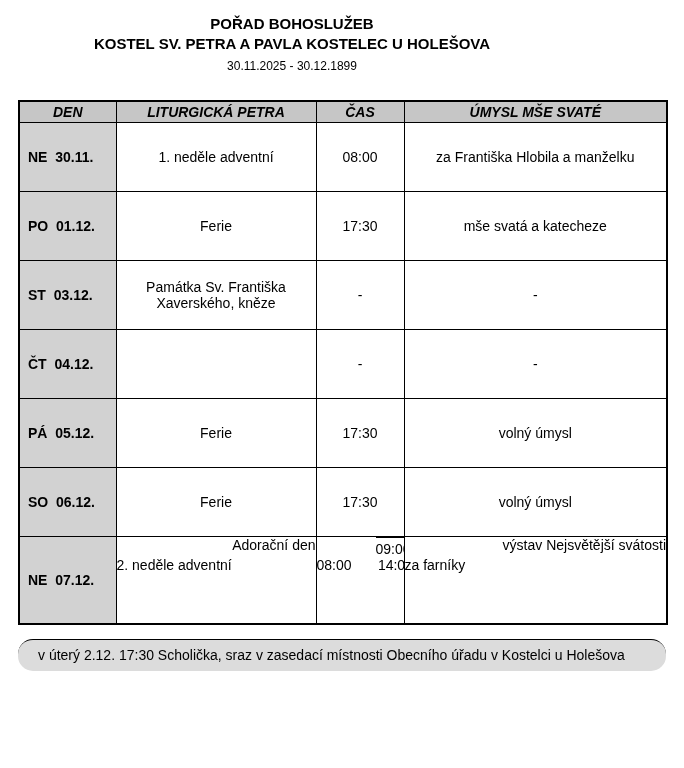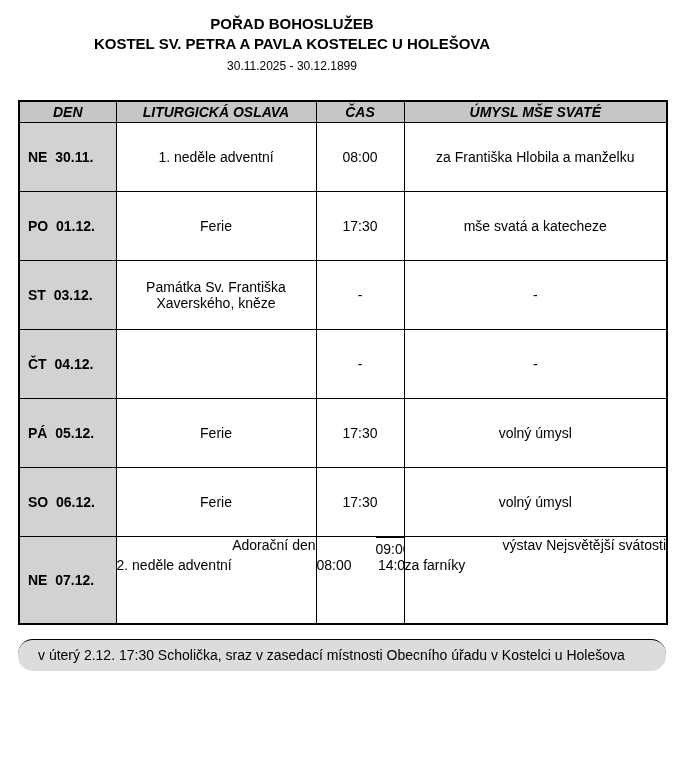--- a/index.html
+++ b/index.html
@@ -110,21 +110,21 @@
   <table class="schedule">
     <colgroup>
       <col style="width:97px">
       <col style="width:200px">
       <col style="width:88px">
       <col style="width:263px">
     </colgroup>
     <thead>
       <tr>
         <th>DEN</th>
-        <th>LITURGICKÁ OSLAVA</th>
+        <th>LITURGICKÁ PETRA</th>
         <th>ČAS</th>
         <th>ÚMYSL MŠE SVATÉ</th>
       </tr>
     </thead>
     <tbody>
 
       <tr>
         <td class="day">NE  30.11.</td>
         <td class="cell">1. neděle adventní</td>
         <td class="cell">08:00</td>

